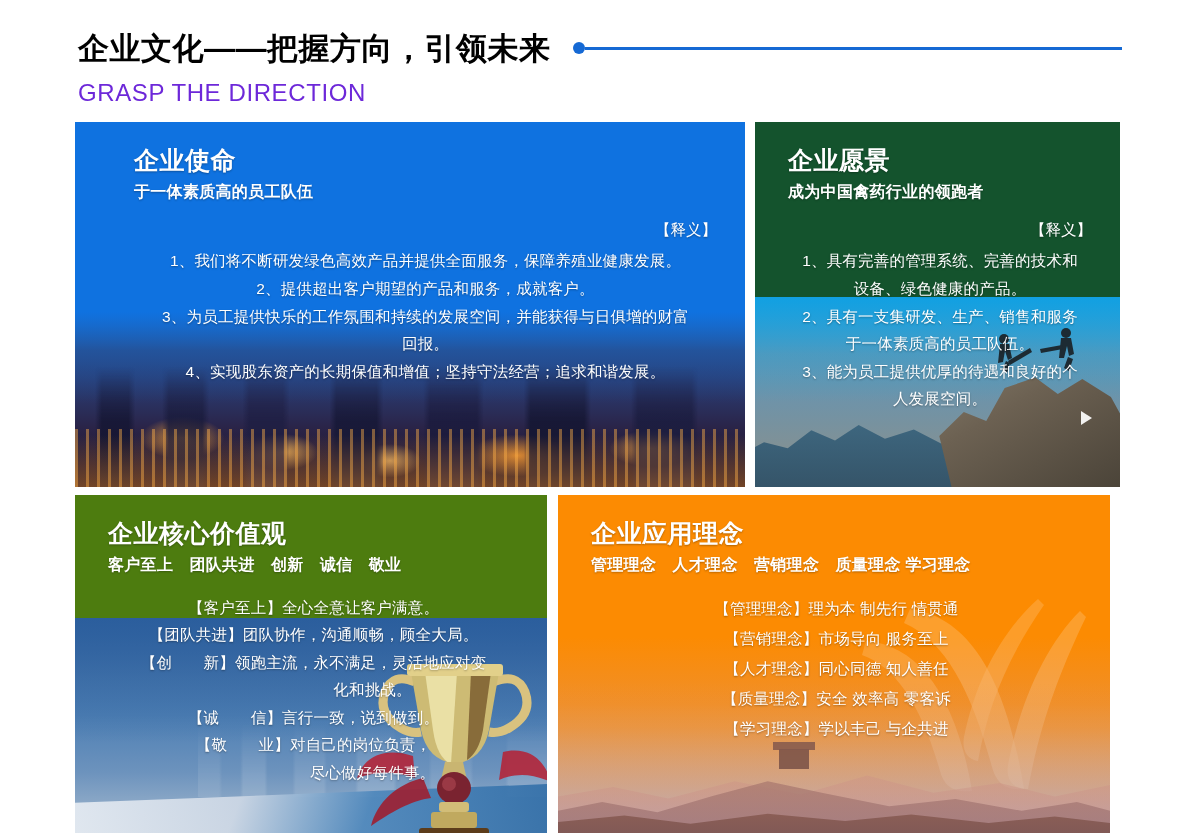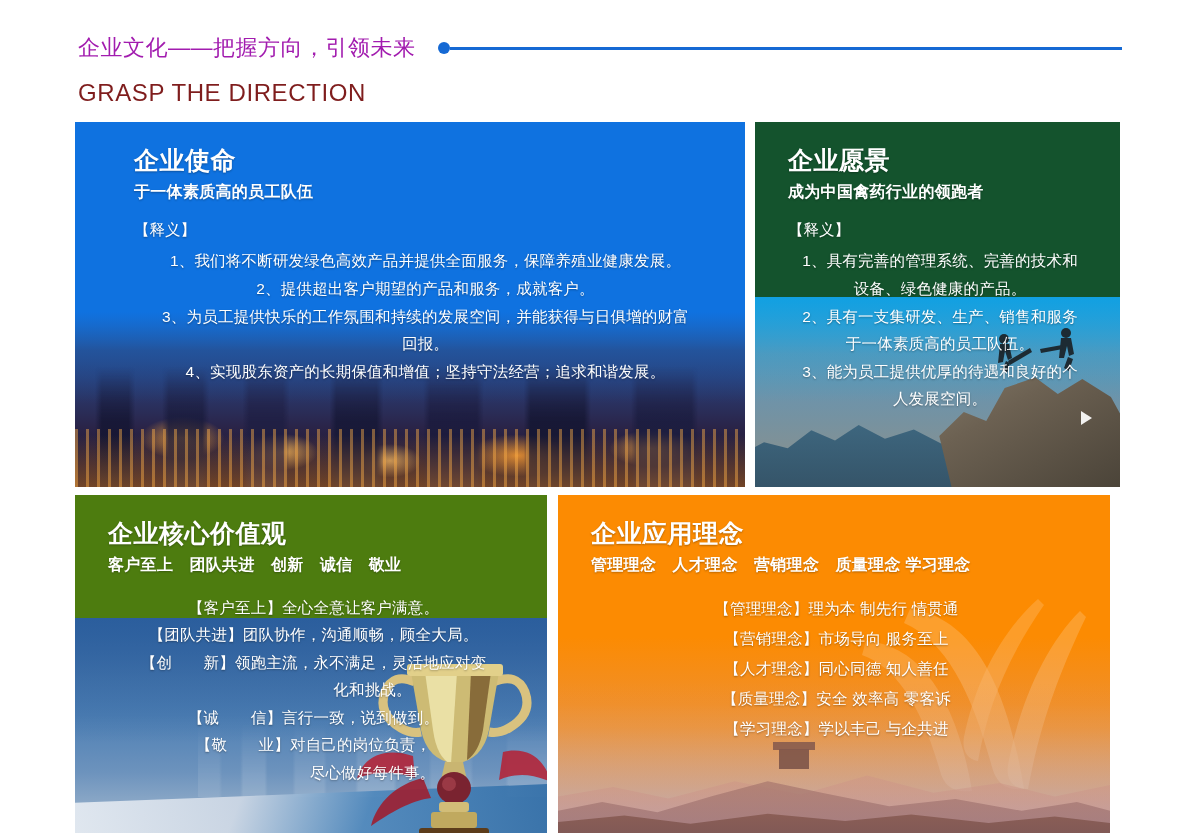--- a/index.html
+++ b/index.html
@@ -22,23 +22,23 @@
     top: 26px;
     width: 1044px;
     height: 88px;
   }
   .header-title-row {
     display: flex;
     align-items: center;
     height: 44px;
   }
   .header-title {
-    font-size: 22px;
-    font-weight: normal;
-    color: #a21caf;
+    font-size: 31px;
+    font-weight: bold;
+    color: #000000;
     letter-spacing: 0.5px;
     white-space: nowrap;
     line-height: 1;
   }
   .header-rule {
     display: flex;
     align-items: center;
     flex: 1;
     margin-left: 22px;
     height: 14px;
@@ -51,21 +51,21 @@
     flex: 0 0 auto;
   }
   .header-line {
     flex: 1;
     height: 3px;
     background: #1569d4;
   }
   .header-sub {
     margin-top: 10px;
     font-size: 24px;
-    color: #7f1d1d;
+    color: #6d28d9;
     letter-spacing: 0.6px;
     font-weight: 400;
     line-height: 1.1;
   }
 
   
   .card {
     position: absolute;
     overflow: hidden;
     color: #ffffff;
@@ -90,20 +90,21 @@
     line-height: 1.3;
     margin: 0 0 18px 0;
     text-shadow: 0 1px 2px rgba(0,0,0,.30);
     letter-spacing: 0.3px;
   }
   .card-note {
     font-size: 15.5px;
     line-height: 1.22;
     margin: 0 0 8px 0;
     text-shadow: 0 1px 2px rgba(0,0,0,.35);
+    text-align: right;
   }
   .card-list {
     list-style: none;
     margin: 8px;
     padding: 0;
     text-align: center;
   }
   .card-list li {
     font-size: 15.5px;
     line-height: 1.78;

